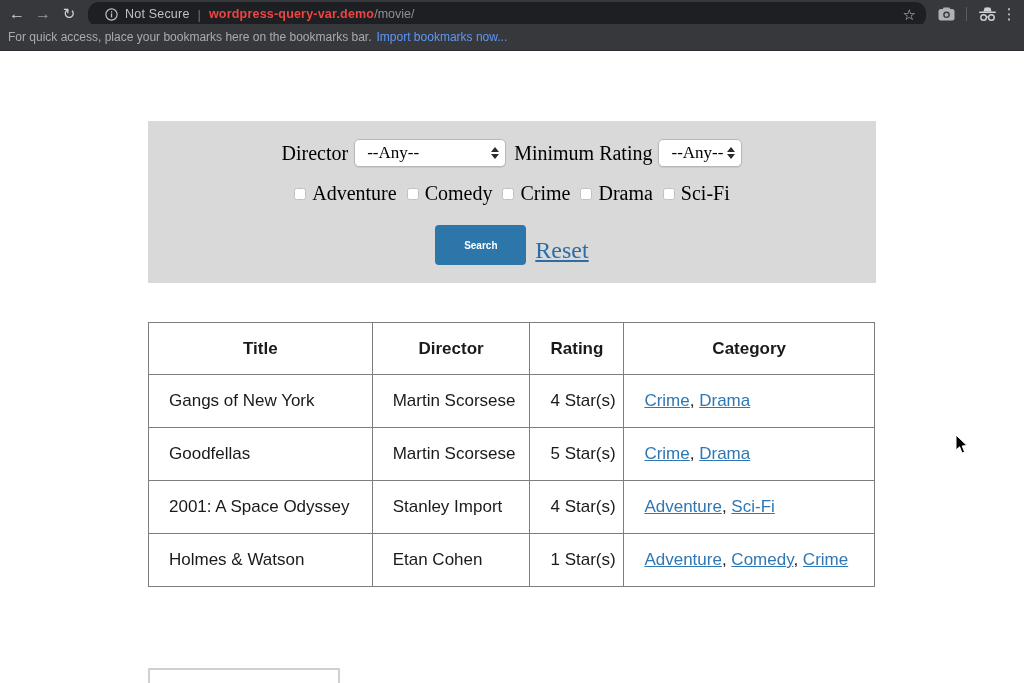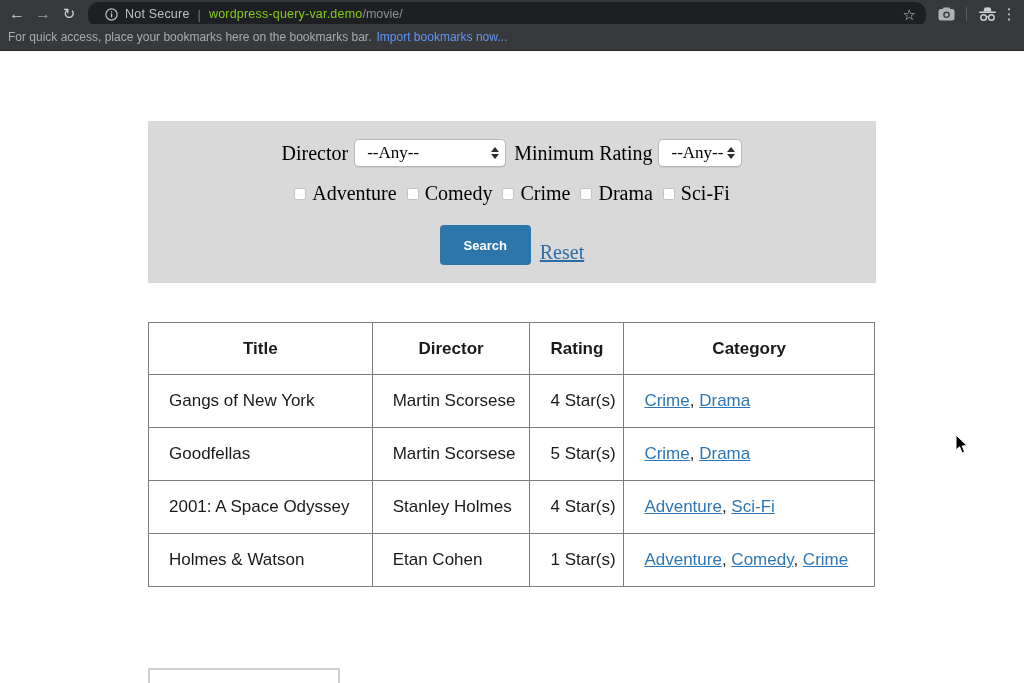--- a/index.html
+++ b/index.html
@@ -22,21 +22,21 @@
   .nav-btn.reload { color: #cfd1d4; font-size: 15px; }
   .url-pill {
     height: 25px; flex: 0 0 auto; width: 838px; margin-left: 6px;
     background: #1e1f23; border-radius: 11px;
     display: flex; align-items: center; padding: 4px 10px;
     font-size: 12.5px;
   }
   .url-pill .info-icon { display: inline-flex; margin: 0 7px 0 7px; }
   .url-security { color: #bdc1c6; letter-spacing: .2px; }
   .url-sep { color: #6d7075; margin: 0 8px; font-size: 13px; }
-  .url-host { color: #84cc16; font-weight: 400; letter-spacing: .2px; }
+  .url-host { color: #ef4444; font-weight: 700; letter-spacing: .2px; }
   .url-path { color: #8d9095; font-weight: 400; }
   .url-star { margin-left: auto; color: #c3c6ca; font-size: 15px; line-height: 1; }
   .toolbar-right { display: flex; align-items: center; margin-left: 8px; flex: 1 1 auto; justify-content: flex-end; padding-right: 6px; }
   .ext-icon { width: 24px; height: 24px; display: flex; align-items: center; justify-content: center; }
   .tb-sep { width: 1px; height: 14px; background: #5a5c60; margin: 0 8px; }
   .menu-dots { color: #cfd1d4; font-size: 15px; width: 20px; text-align: center; letter-spacing: 0; }
 
   .bookmarks-bar {
     position: absolute; top: 24px; left: 0; width: 1024px; height: 27px;
     background: #37383c; border-bottom: 1px solid #2a2b2e;
@@ -73,24 +73,24 @@
   .cb-item { display: flex; align-items: center; margin-right: 10px; font-size: 20px; }
   .cb-item:last-child { margin-right: 0; }
   .cb-box {
     width: 12px; height: 12px; background: #fff; border: 1px solid #c2c2c2;
     border-radius: 2.5px; margin-right: 6px; flex: 0 0 auto;
   }
 
   .filter-row3 { margin-top: 20px; display: flex; align-items: flex-end; }
   .search-btn {
     width: 91px; height: 40px; background: #2d76aa; border: none; border-radius: 4px;
-    color: #fff; font-family: "Liberation Sans", sans-serif; font-size: 13px; font-weight: bold;
+    color: #fff; font-family: "Liberation Sans", sans-serif; font-size: 10px; font-weight: bold;
     cursor: pointer;
   }
-  .reset-link { margin-left: 9px; font-size: 20px; color: #2c6da6; text-decoration: underline; padding-bottom: 1px; }
+  .reset-link { margin-left: 9px; font-size: 24px; color: #2c6da6; text-decoration: underline; padding-bottom: 1px; }
 
   
   .movie-table {
     position: absolute; left: 148px; top: 266px; width: 727px;
     border-collapse: collapse; font-size: 17px; color: #1a1a1a;
   }
   .movie-table th, .movie-table td { border: 1px solid #7d7d7d; }
   .movie-table th { height: 52px; font-weight: bold; text-align: center; }
   .movie-table td { height: 53px; text-align: left; padding-left: 20px; }
   .movie-table .col-title { width: 224px; }
@@ -228,21 +228,21 @@
             <td><a href="#" class="cat-link">Crime</a>, <a href="#" class="cat-link">Drama</a></td>
           </tr>
           <tr>
             <td>Goodfellas</td>
             <td>Martin Scorsese</td>
             <td>5 Star(s)</td>
             <td><a href="#" class="cat-link">Crime</a>, <a href="#" class="cat-link">Drama</a></td>
           </tr>
           <tr>
             <td>2001: A Space Odyssey</td>
-            <td>Stanley Holmes</td>
+            <td>Stanley Import</td>
             <td>4 Star(s)</td>
             <td><a href="#" class="cat-link">Adventure</a>, <a href="#" class="cat-link">Sci-Fi</a></td>
           </tr>
           <tr>
             <td>Holmes &amp; Watson</td>
             <td>Etan Cohen</td>
             <td>1 Star(s)</td>
             <td><a href="#" class="cat-link">Adventure</a>, <a href="#" class="cat-link">Comedy</a>, <a href="#" class="cat-link">Crime</a></td>
           </tr>
         </tbody>

